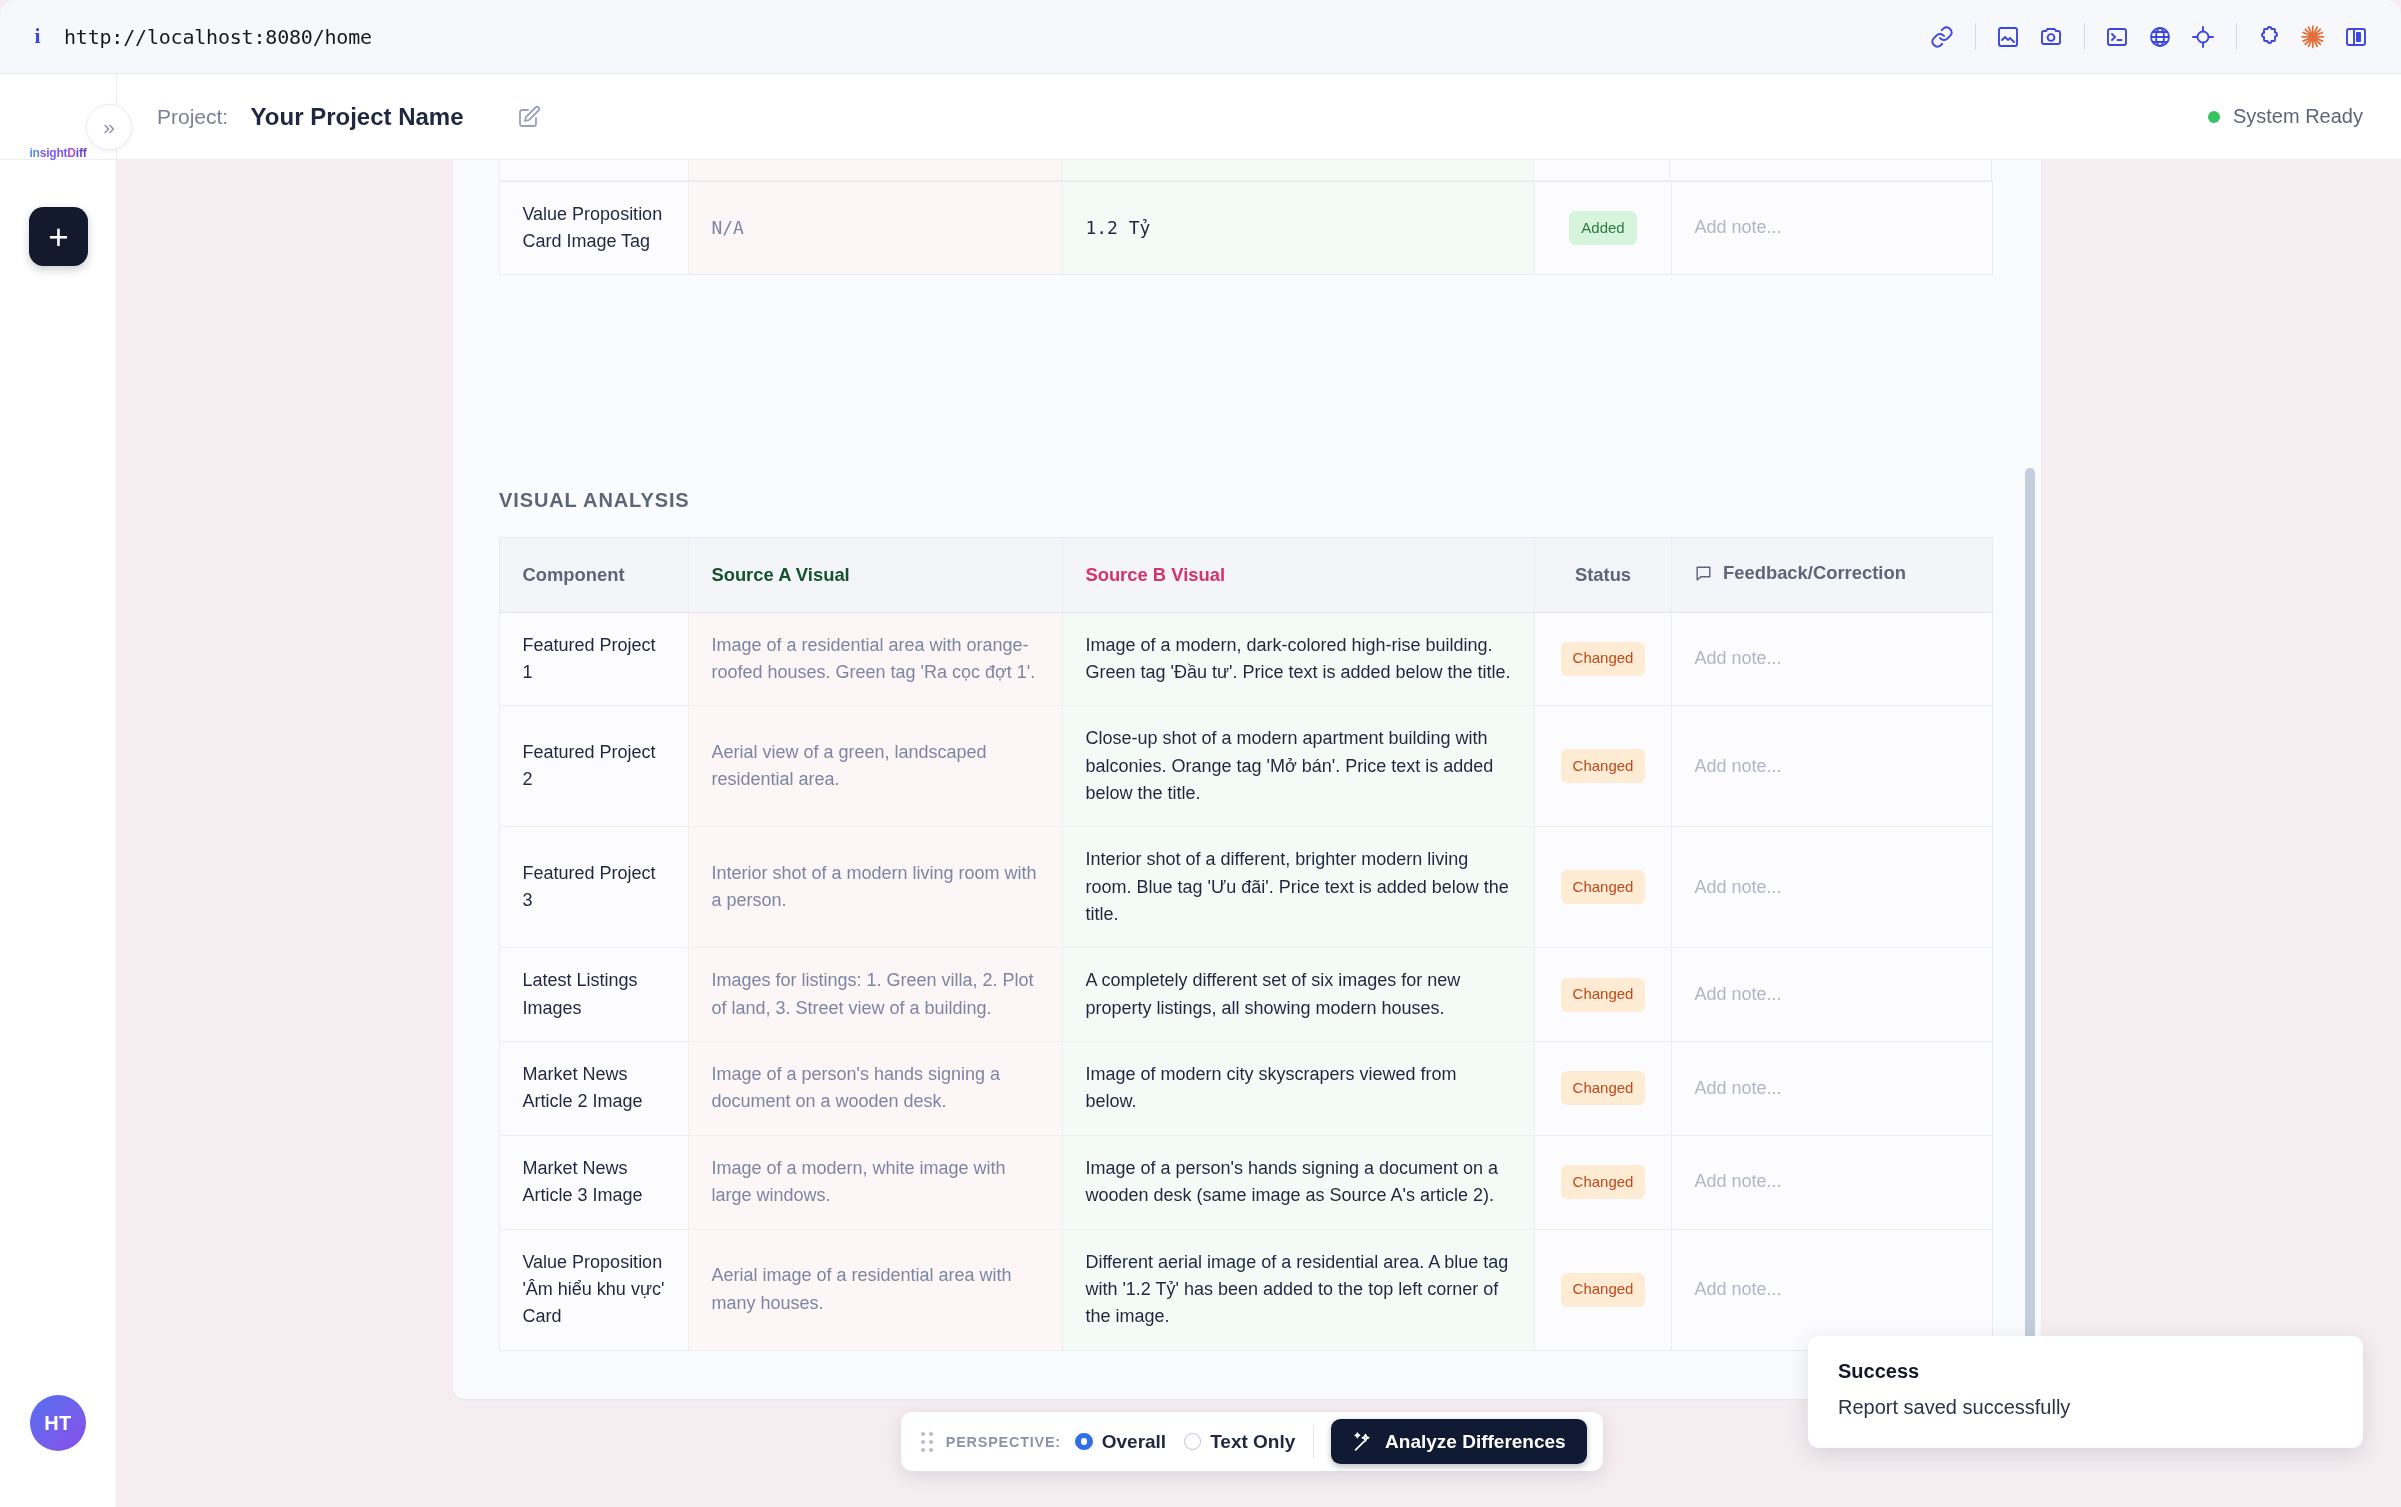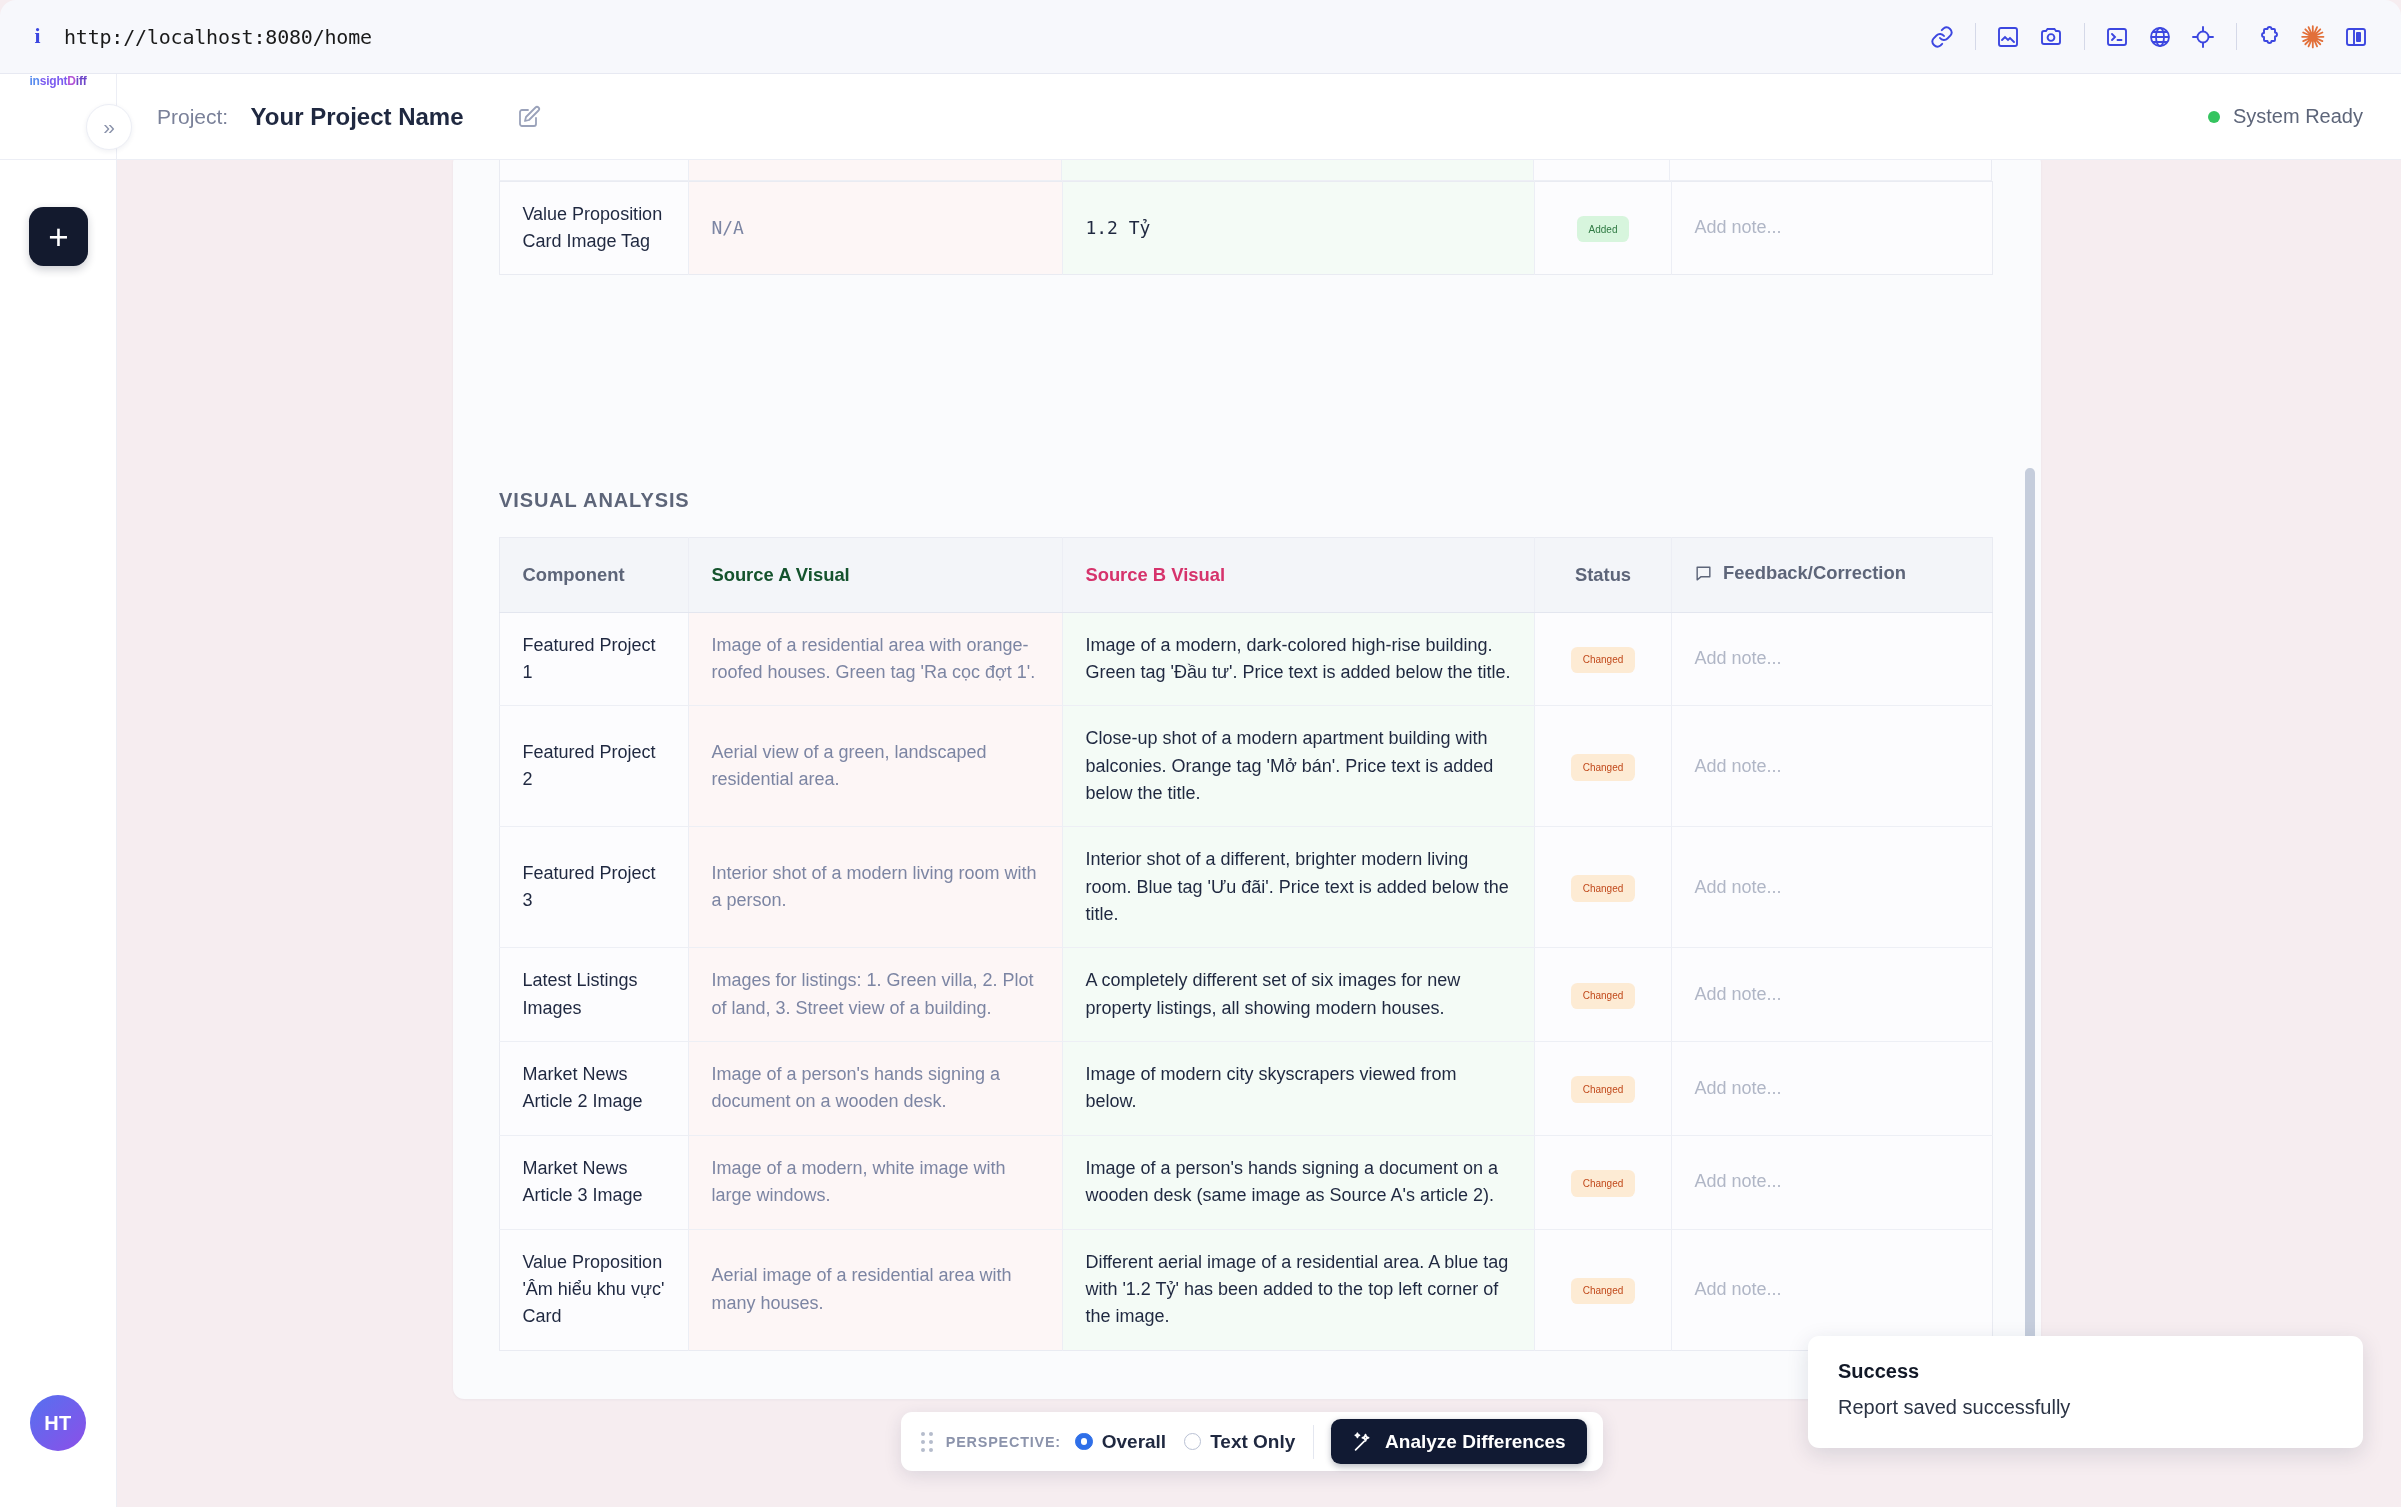--- a/index.html
+++ b/index.html
@@ -42,21 +42,21 @@
 
   
   .app-header {
     position: absolute; left: 0; top: 74px; width: 2401px; height: 86px;
     background: #ffffff;
     border-bottom: 0.8px solid #eceef5;
     display: flex; align-items: center;
   }
   .logo-rail {
     width: 117px; height: 86px;
-    display: flex; align-items: flex-start; justify-content: center;
+    display: flex; align-items: flex-end; justify-content: center;
     border-right: 0.8px solid #eceef5;
   }
   .logo-text { font-size: 12px; font-weight: bold; letter-spacing: -0.2px; }
   .logo-a { color: #5b8def; }
   .logo-b { color: #7b5cf0; }
   .logo-c { color: #b455d6; }
   .logo-d { color: #6d45c9; }
 
   .expand-btn {
     position: absolute; left: 86px; top: 104px;
@@ -160,21 +160,21 @@
 
   td.cell-component { color: #1f2840; background: #fcfcfe; }
   td.cell-a { color: #7c85a3; background: #fdf6f6; }
   td.cell-b { color: #1f2840; background: #f4fbf6; }
   td.cell-status { text-align: center; background: #fcfcfe; }
   td.cell-note { background: #fcfcfe; }
   .note-placeholder { color: #b0b6c6; font-size: 18px; }
 
   .badge {
     display: inline-block; border-radius: 6.4px;
-    padding: 5.6px 12px; font-size: 10px; font-weight: 500;
+    padding: 5.6px 12px; font-size: 15px; font-weight: 500;
   }
   .badge-added   { background: #d7f5dd; color: #2f7a43; }
   .badge-changed { background: #fdebd4; color: #c1491b; }
 
   .mono-cell { font-family: "DejaVu Sans Mono", monospace; font-size: 18.4px; }
 
   
   .top-table-wrap {
     position: absolute; left: 382px; top: -6.4px; width: 1493px;
   }

